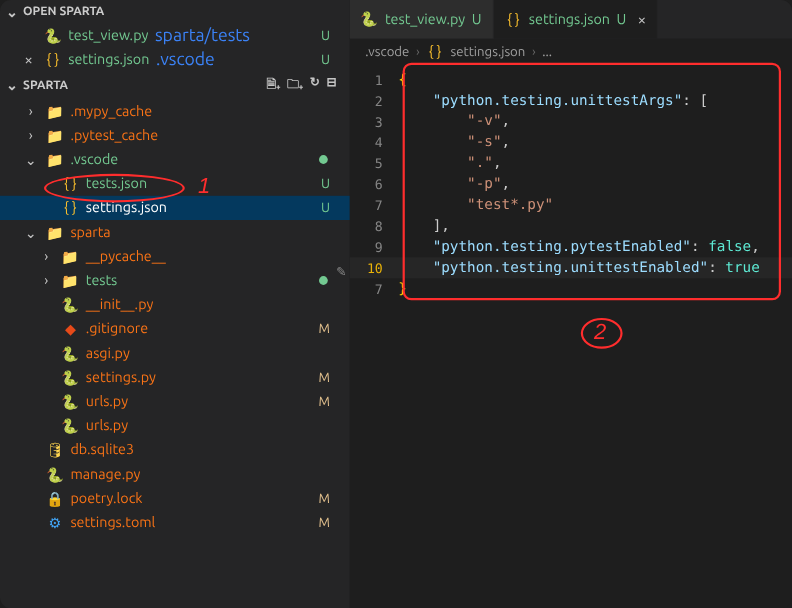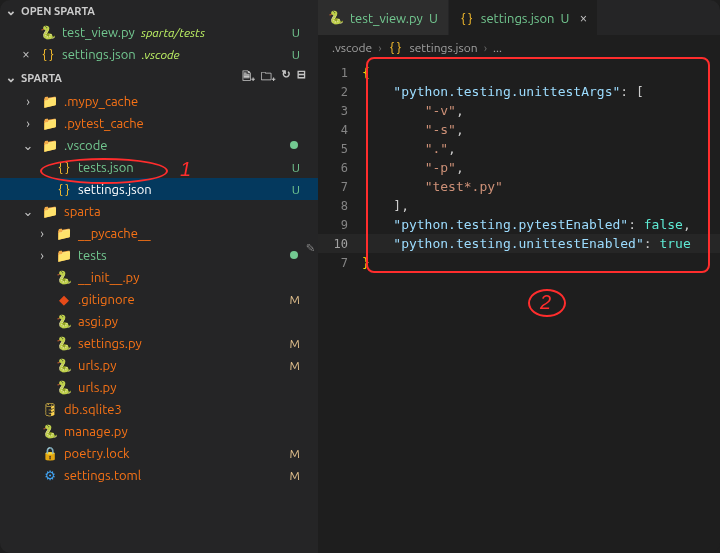--- a/index.html
+++ b/index.html
@@ -47,21 +47,21 @@
   align-items: center;
   padding: 2px 8px 2px 0;
   height: 22px;
   cursor: pointer;
   gap: 6px;
   white-space: nowrap;
 }
 .open-editor-item .close { width:16px; text-align:center; color:#c5c5c5; margin-left:18px; font-size:14px;}
 .open-editor-item .spacer { width:16px; margin-left:18px;}
 .fname { color:#f97316; }
-.fpath { color:#bef264; font-size:12px;font-style:italic;}
+.fpath { color:#3b82f6; font-size:16px;}
 .status { margin-left:auto; margin-right:10px; font-size:12px;}
 .status.U { color:#73c991; }
 .status.M { color:#e2c08d; }
 .dot-green { width:8px;height:8px;border-radius:50%;background:#73c991;margin-left:auto;margin-right:12px;}
 .tree-item { padding-left: 0; }
 .indent { display:inline-block; }
 .tree-item .chevr { width:16px; text-align:center; color:#c5c5c5; font-size:13px;}
 .tree-item .noc { width:16px; }
 .icon { width:16px; height:16px; display:inline-flex; align-items:center; justify-content:center; font-size:13px;}
 .icon.py { color:#4b8bbe; }
@@ -81,21 +81,21 @@
 .tabs { display:flex; background:#252526; height:35px;}
 .tab { display:flex; align-items:center; gap:6px; padding:0 10px; background:#2d2d2d; border-right:1px solid #252526; cursor:pointer; font-size:13px;}
 .tab.active { background:#1e1e1e; }
 .tab .tclose{ color:#c5c5c5; font-size:14px; margin-left:4px;}
 .tab .tstatus { color:#73c991; }
 .breadcrumb { display:flex; align-items:center; gap:6px; padding:4px 14px; font-size:12px; color:#a0a0a0;}
 .breadcrumb .sep{ color:#666;}
 .editor-area { position:relative; flex:1; padding:4px 0 0 0; font-family: Menlo, Consolas, monospace; font-size:13px;}
 .code-line { display:flex; height:19px; align-items:center;}
 .gutter { width:44px; text-align:right; color:#858585; padding-right:14px; font-size:12px;}
-.line-active .gutter { color:#a3a3a3;}
+.line-active .gutter { color:#eab308;}
 .code { white-space:pre; }
 .c-brace{color:#ffd602;}
 .c-key{color:#9cdcfe;}
 .c-str{color:#ce9178;}
 .c-bool{color:#5eead4;}
 .c-punc{color:#cccccc;}
 .line-hl { background: rgba(255,255,255,0.04);}
 .red-box { position:absolute; border:2px solid #ff2d2d; border-radius:8px; pointer-events:none;}
 .red-circle { position:absolute; border:2px solid #ff2d2d; border-radius:50%; pointer-events:none;}
 .red-text { position:absolute; color:#ff2d2d; font-family: cursive, sans-serif; font-size:20px; font-style:italic; pointer-events:none;}

